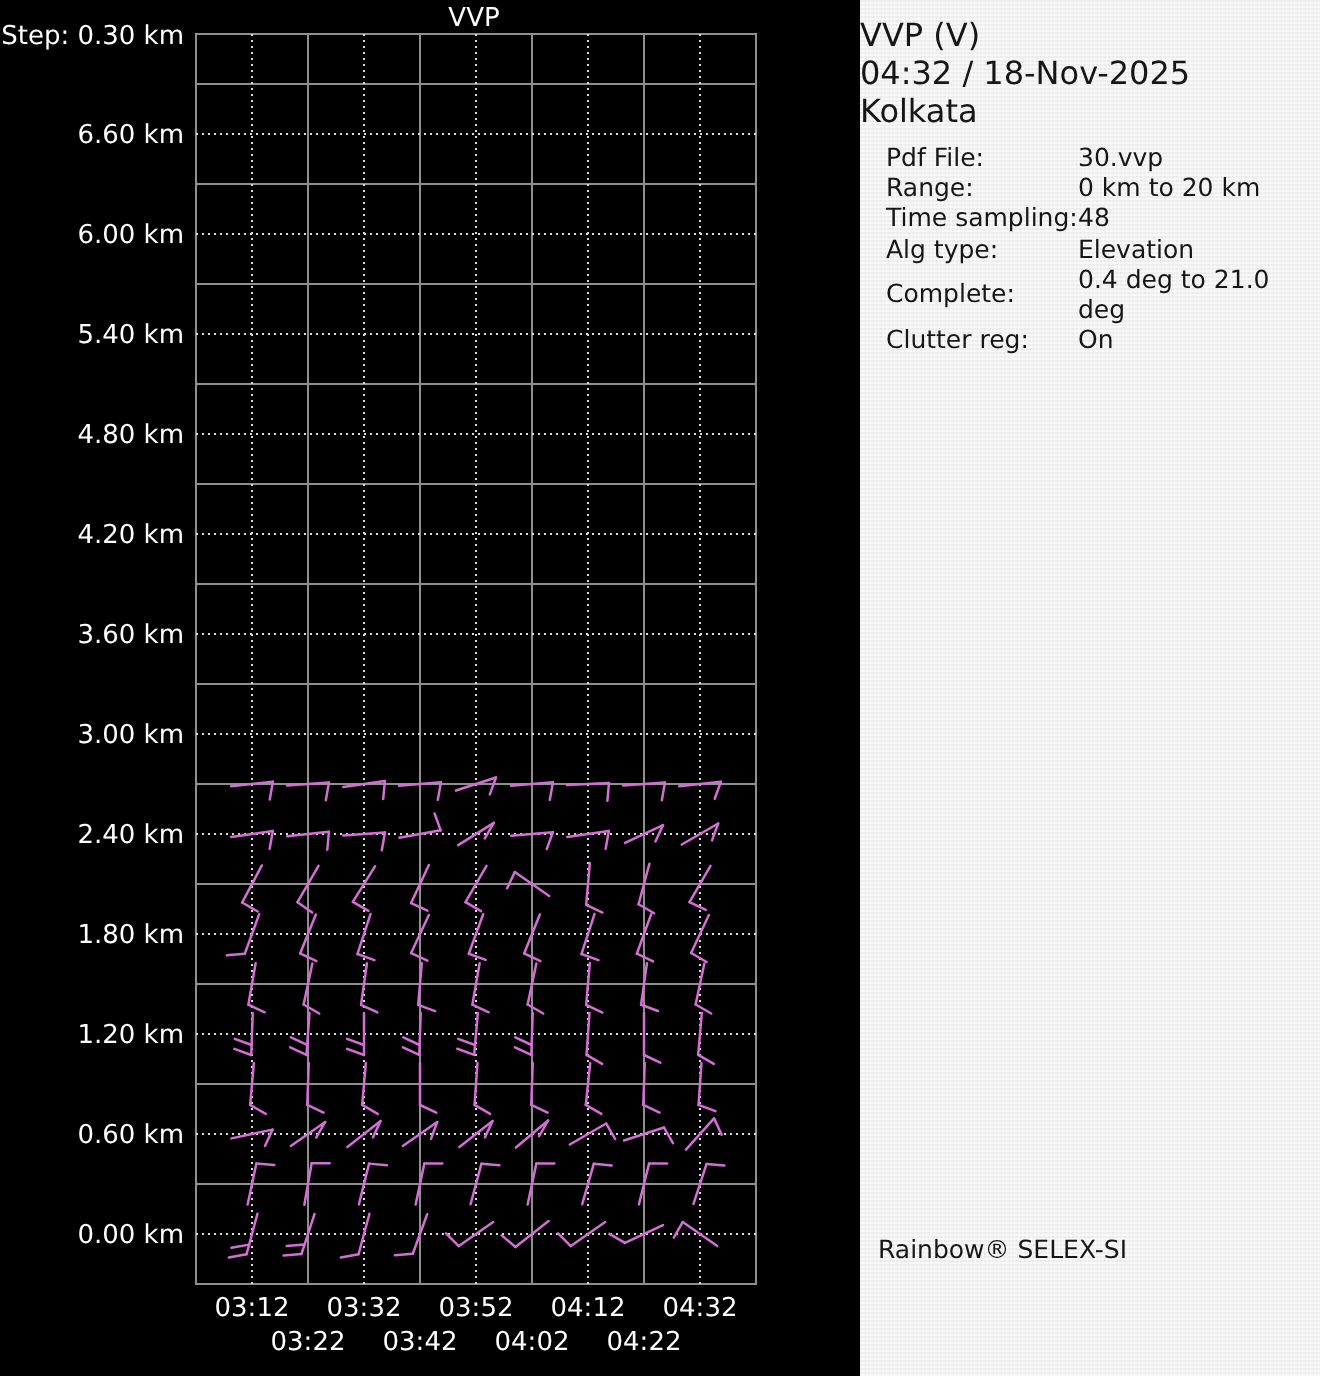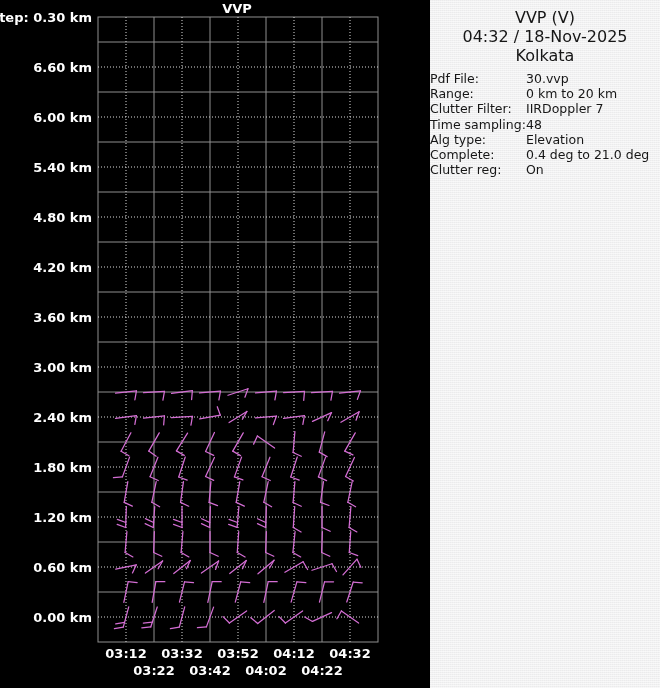--- a/index.html
+++ b/index.html
@@ -1,30 +1,30 @@
 <!DOCTYPE html>
 <html><head>
 <meta charset="utf-8">
 <style>
   html,body{margin:0;padding:0;}
   body{
     width:660px;height:688px;position:relative;background:#000;
     font-family:"DejaVu Sans","Liberation Sans",sans-serif;overflow:hidden;
   }
-  #chart-wrap{position:absolute;left:0;top:0;width:430px;height:688px;background:#1d4ed8;font-weight:bold;}
+  #chart-wrap{position:absolute;left:0;top:0;width:430px;height:688px;background:#1d4ed8;}
   #info-panel{
     position:absolute;left:430px;top:0;width:230px;height:688px;
     background:#f1f1f1;color:#161616;
     background-image:
       repeating-linear-gradient(0deg,rgba(255,255,255,.55) 0 1px,rgba(0,0,0,0) 1px 2px),
       repeating-linear-gradient(90deg,rgba(230,230,232,.5) 0 1px,rgba(0,0,0,0) 1px 2px);
   }
-  .panel-head{padding-top:8px;text-align:center;font-size:16px;line-height:19px;}
+  .panel-head{padding-top:8px;font-size:16px;line-height:19px;}
   .params{margin-top:6px;font-size:12.5px;line-height:15.2px;}
-  .param-row{display:flex;padding-left:0;align-items:center;}
+  .param-row{display:flex;padding-left:13px;align-items:center;}
   .param-label{width:96px;flex:none;}
   .param-value{flex:1;}
   .panel-footer{position:absolute;left:9px;top:617px;font-size:12.5px;}
   text{font-family:"DejaVu Sans","Liberation Sans",sans-serif;}
 </style>
 </head>
 <body>
 
 <div id="chart-wrap">
   <svg id="chart-svg" width="430" height="688" viewBox="0 0 430 688" style="background: rgb(0, 0, 0);">
@@ -475,33 +475,30 @@
   <div class="params">
     <div class="param-row">
       <span class="param-label">Pdf File:</span>
       <span class="param-value">30.vvp</span>
     </div>
     <div class="param-row">
       <span class="param-label">Range:</span>
       <span class="param-value">0 km to 20 km</span>
     </div>
     <div class="param-row">
-      <span class="param-label">Clutter Filter:</span>
-      <span class="param-value">IIRDoppler 7</span>
-    </div>
-    <div class="param-row">
       <span class="param-label">Time sampling:</span>
       <span class="param-value">48</span>
     </div>
     <div class="param-row">
       <span class="param-label">Alg type:</span>
       <span class="param-value">Elevation</span>
     </div>
     <div class="param-row">
       <span class="param-label">Complete:</span>
       <span class="param-value">0.4 deg to 21.0 deg</span>
     </div>
     <div class="param-row">
       <span class="param-label">Clutter reg:</span>
       <span class="param-value">On</span>
     </div>
   </div>
+  <div class="panel-footer">Rainbow® SELEX-SI</div>
 </div>
 
 </body></html>

